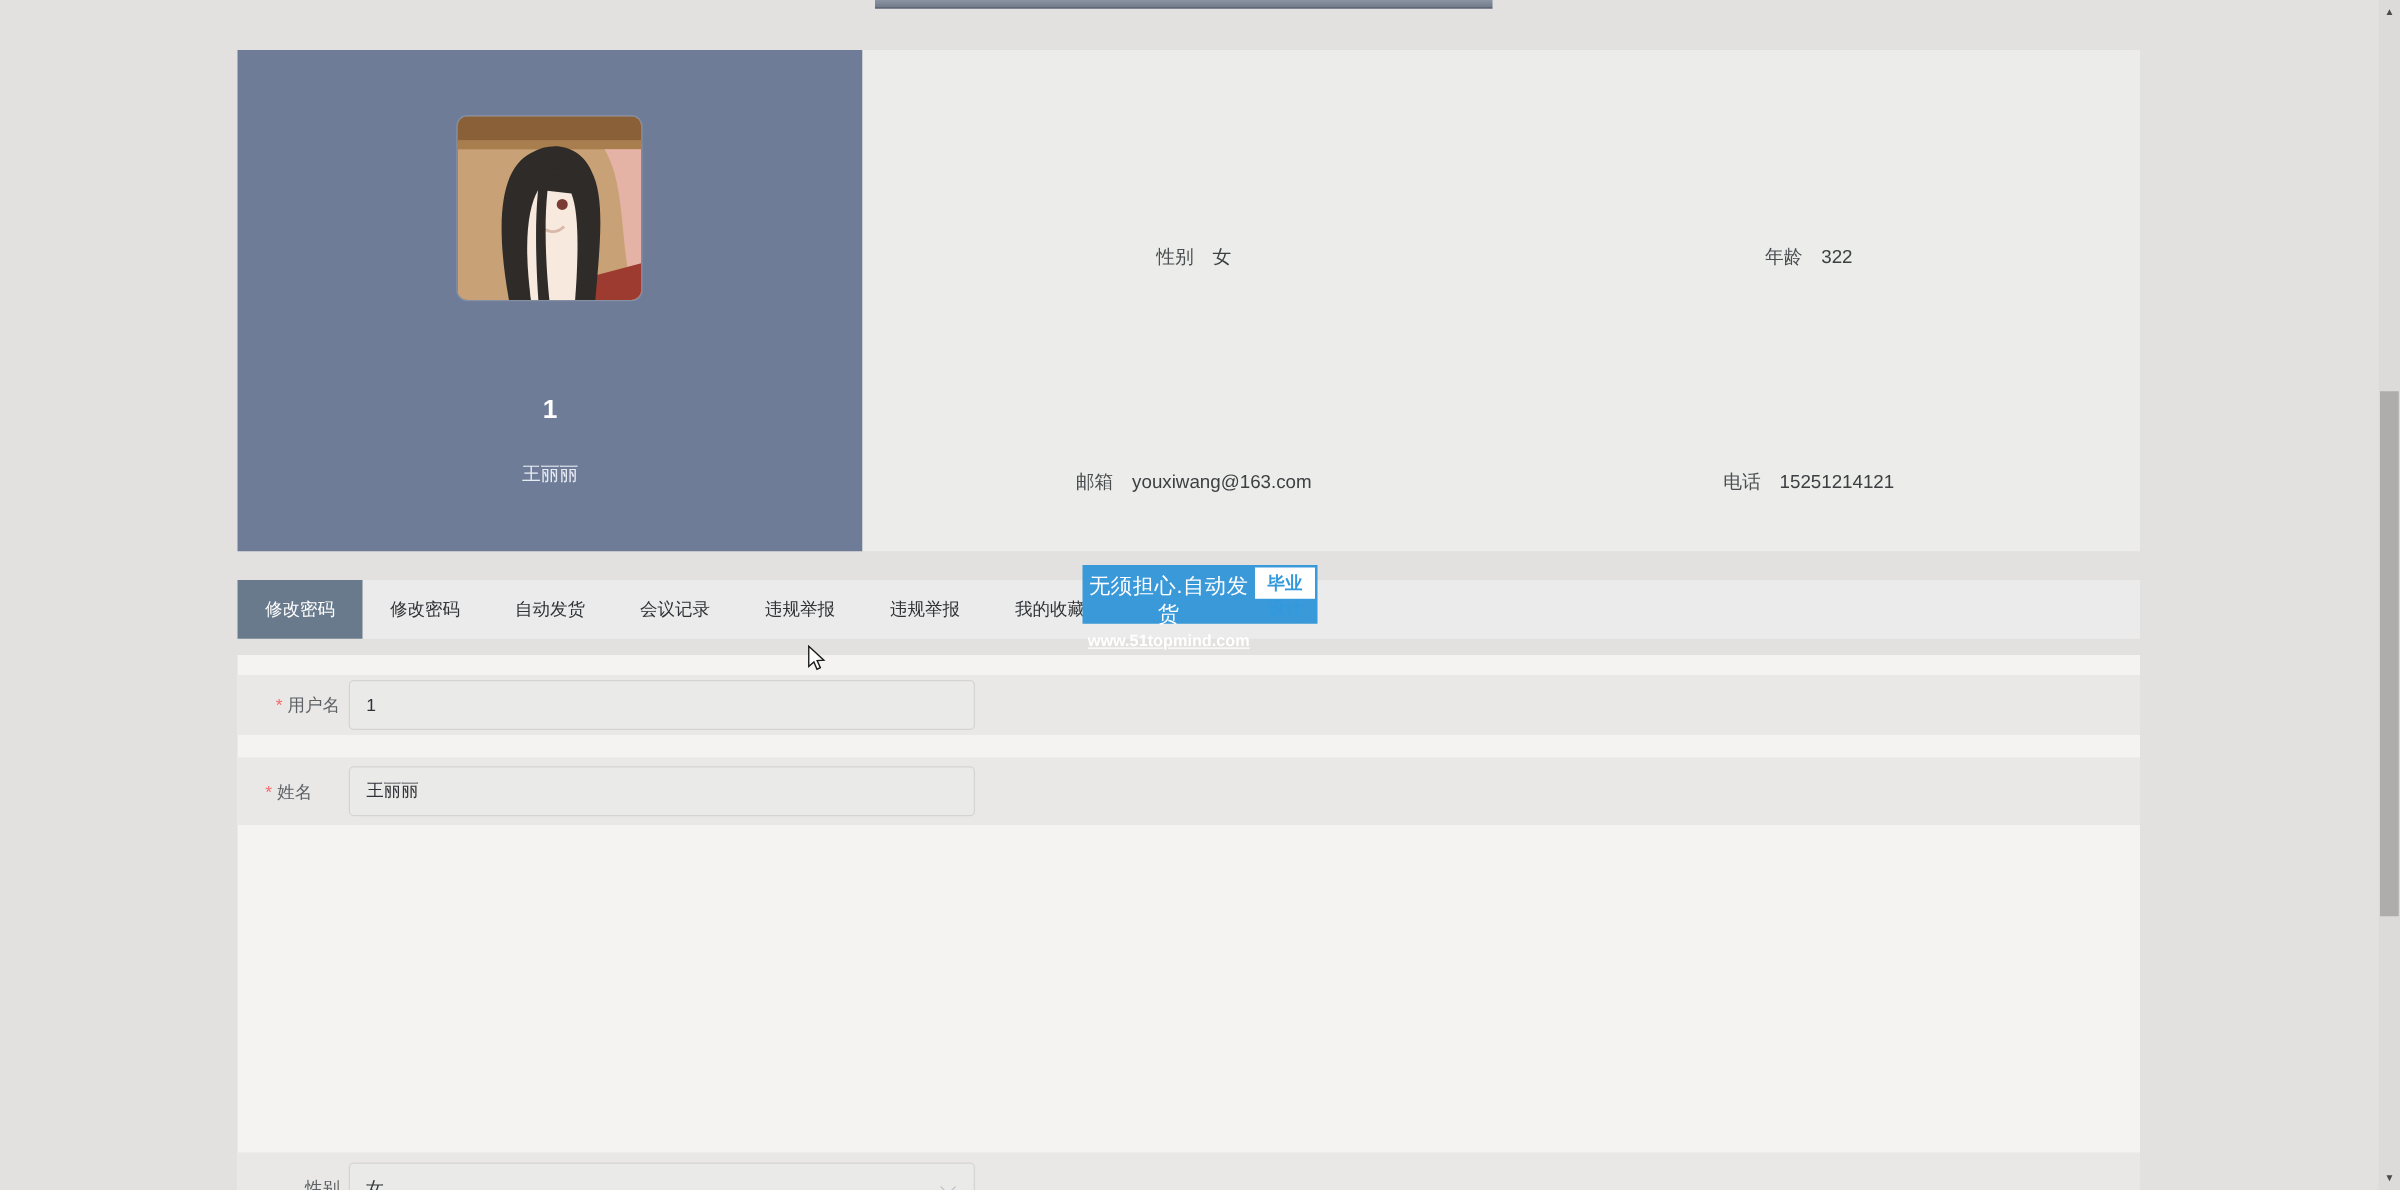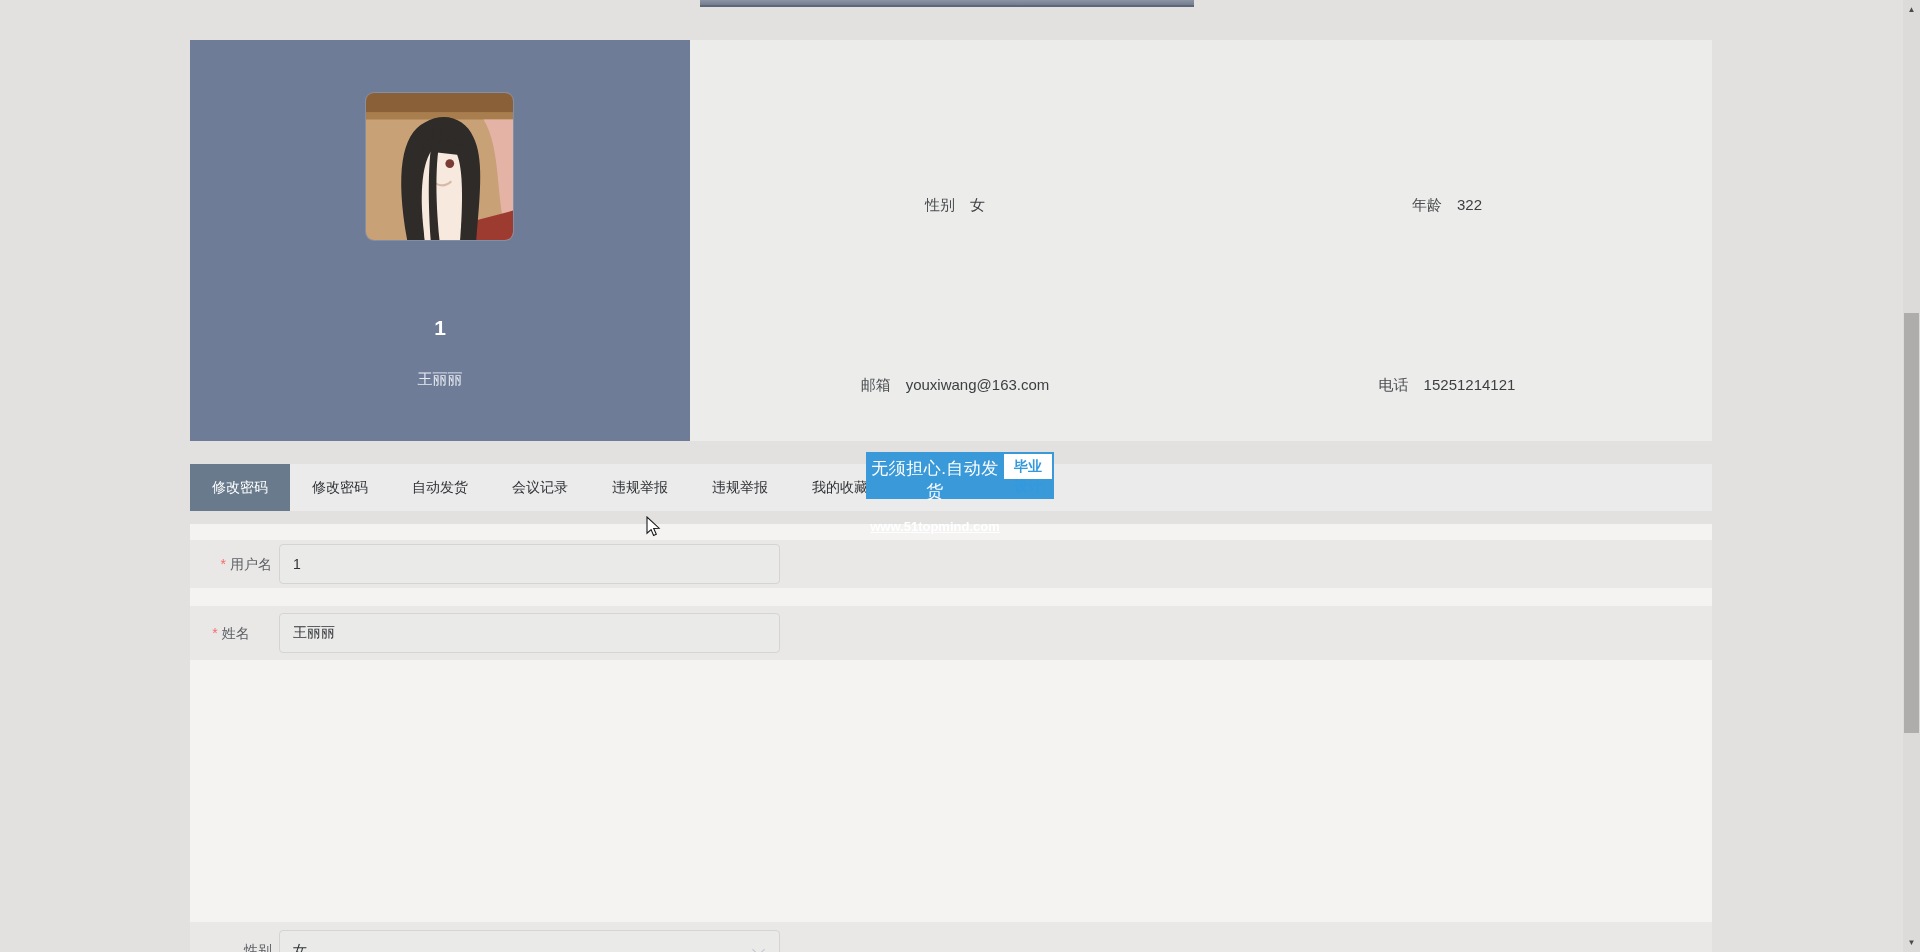--- a/index.html
+++ b/index.html
@@ -41,21 +41,21 @@
   }
   .tab { padding:0 22px; display:flex; align-items:center; cursor:pointer; }
   .tab.active { background:#697a8c; color:#ffffff; }
   
   .ad-banner {
     position:absolute; left:866px; top:452px; width:188px; height:47px;
     background:#3a99d9; display:flex; z-index:6;
   }
   .ad-text { width:138px; color:#ffffff; text-align:center; padding-top:5px; }
   .ad-line1 { font-size:17px; font-weight:normal; letter-spacing:0.5px; }
-  .ad-line2 { font-size:13px; font-weight:bold; text-decoration:underline; margin-top:16px; }
+  .ad-line2 { font-size:13px; font-weight:bold; text-decoration:underline; margin-top:2px; }
   .ad-badge {
     flex:1; background:#ffffff; margin:2px 2px 20px 0; color:#3399dd;
     font-size:14px; font-weight:bold; text-align:center; line-height:20px; padding-top:2px;
   }
   
   .form-panel { position:absolute; left:190px; top:524px; width:1522px; height:460px; background:#f4f3f2; }
   .band { position:absolute; left:0; width:100%; background:#e9e8e6; }
   .band1 { top:16px;  height:48px; }
   .band2 { top:82px;  height:54px; }
   .band3 { top:148px; height:238px; }

